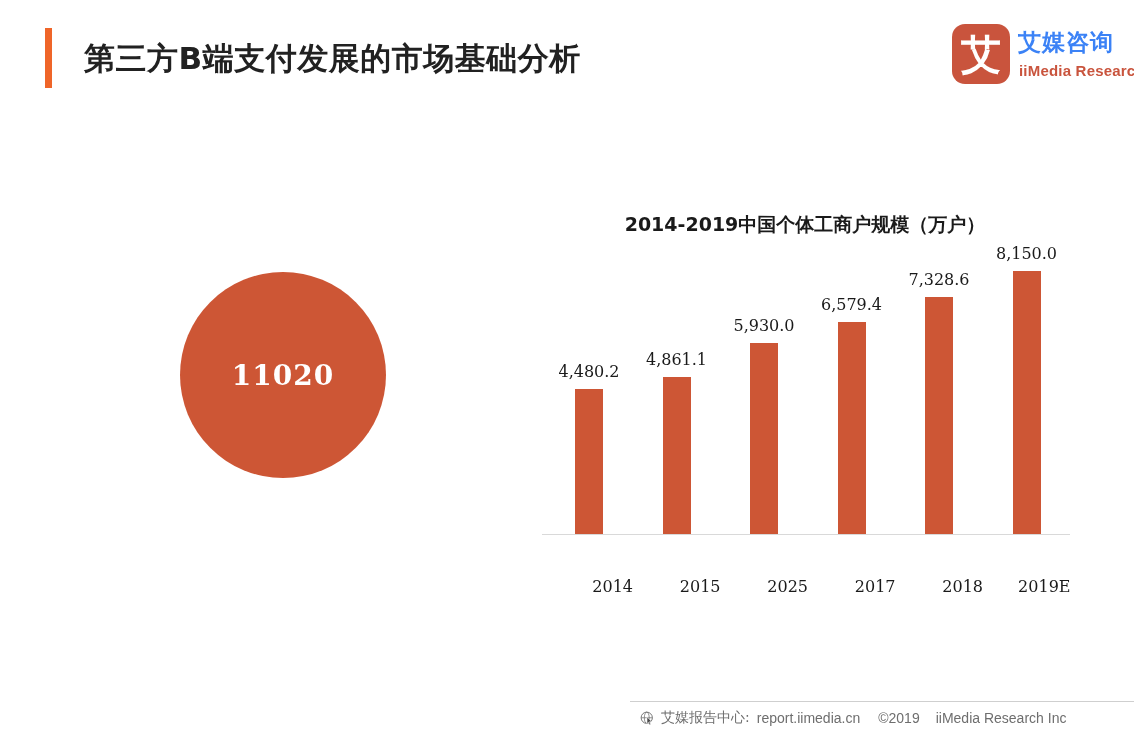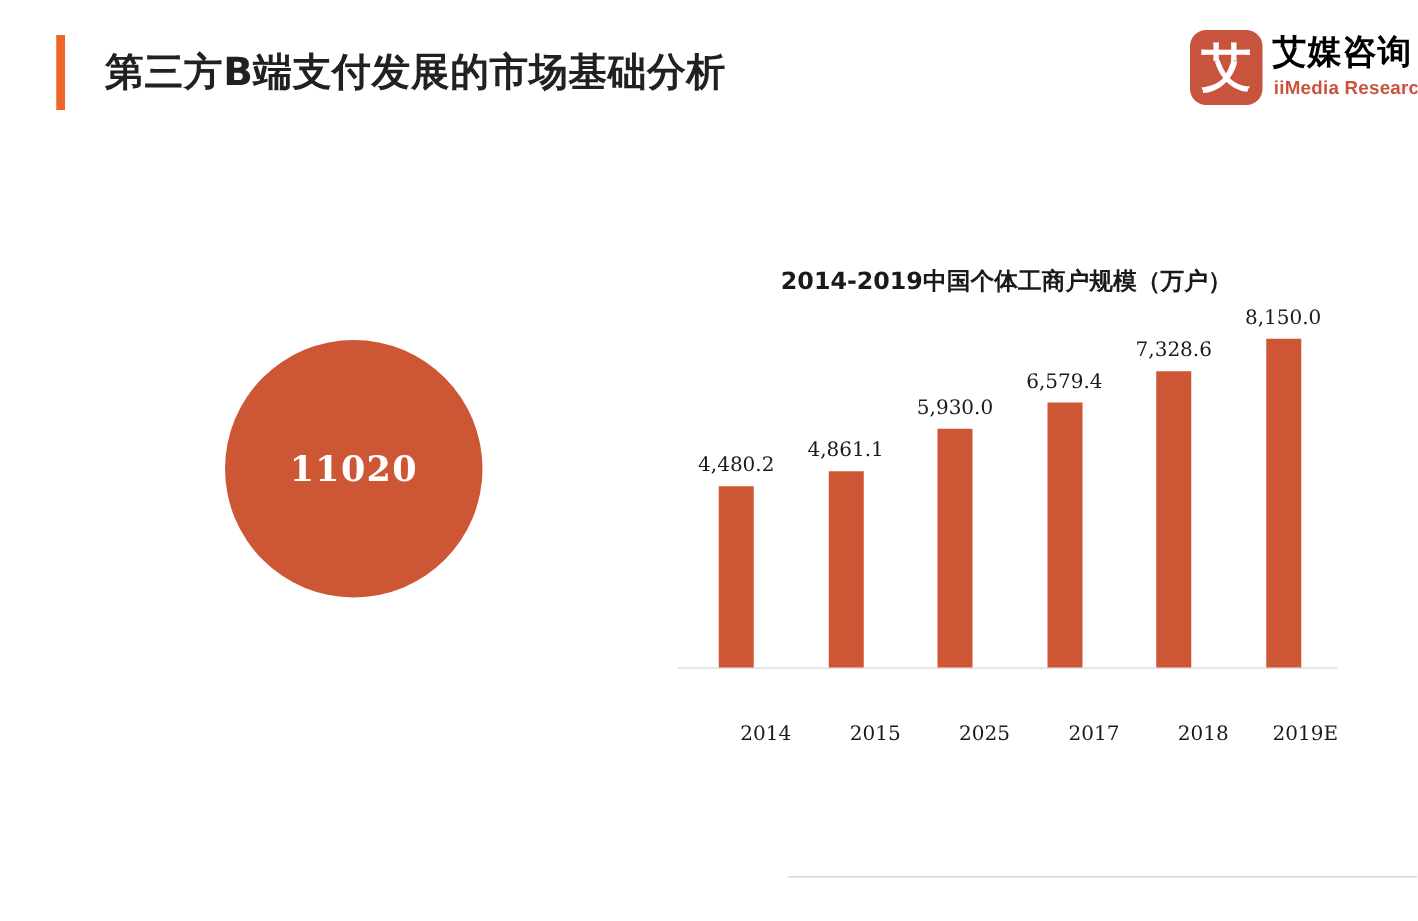--- a/index.html
+++ b/index.html
@@ -63,23 +63,23 @@
     font-size: 40px;
     font-weight: bold;
     line-height: 60px;
     text-align: center;
     font-family: "DejaVu Sans", "Liberation Sans", sans-serif;
   }
   #logo-cn {
     position: absolute;
     left: 66px;
     top: 2px;
-    font-size: 27px;
-    font-weight: bold;
-    color: #000000;
+    font-size: 23px;
+    font-weight: bold;
+    color: #3b82f6;
     letter-spacing: 1px;
     line-height: 32px;
     white-space: nowrap;
     font-family: "DejaVu Sans", "Liberation Sans", sans-serif;
   }
   #logo-en {
     position: absolute;
     left: 67px;
     top: 38px;
     font-size: 15px;
@@ -291,13 +291,27 @@
         <div class="tick-label" style="left: 178px; width: 88px;">2025</div>
         <div class="tick-label" style="left: 265.5px; width: 88px;">2017</div>
         <div class="tick-label" style="left: 353px; width: 88px;">2018</div>
         <div class="tick-label" style="left: 440.5px; width: 88px;">2019E</div>
       </div>
   </div>
 </div>
 
 <div id="footer">
   <div id="footer-rule"></div>
+  <div id="footer-content">
+    <span id="globe-icon">
+      <svg width="15" height="15" viewBox="0 0 16 16">
+        <circle cx="7.2" cy="7.2" r="6" fill="none" stroke="#6e6e6e" stroke-width="1"></circle>
+        <ellipse cx="7.2" cy="7.2" rx="2.6" ry="6" fill="none" stroke="#6e6e6e" stroke-width="0.8"></ellipse>
+        <line x1="1.2" y1="7.2" x2="13.2" y2="7.2" stroke="#6e6e6e" stroke-width="0.8"></line>
+        <path d="M7.5 6.2 L12.4 11.3 L10.2 11.5 L11.4 14.2 L10.1 14.8 L8.9 12.1 L7.4 13.6 Z" fill="#4a4a4a" stroke="#ffffff" stroke-width="0.6"></path>
+      </svg>
+    </span>
+    <span id="footer-cn">艾媒报告中心:</span>
+    <span id="footer-url">report.iimedia.cn</span>
+    <span id="footer-copy">©2019</span>
+    <span id="footer-company">iiMedia Research  Inc</span>
+  </div>
 </div>
 
 </body></html>

